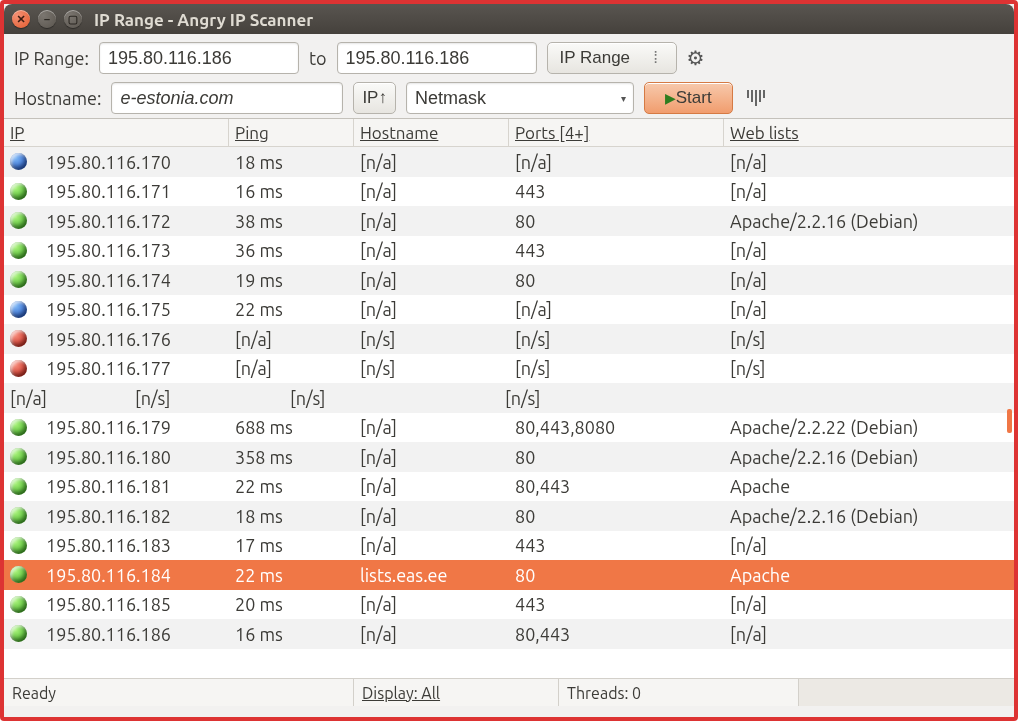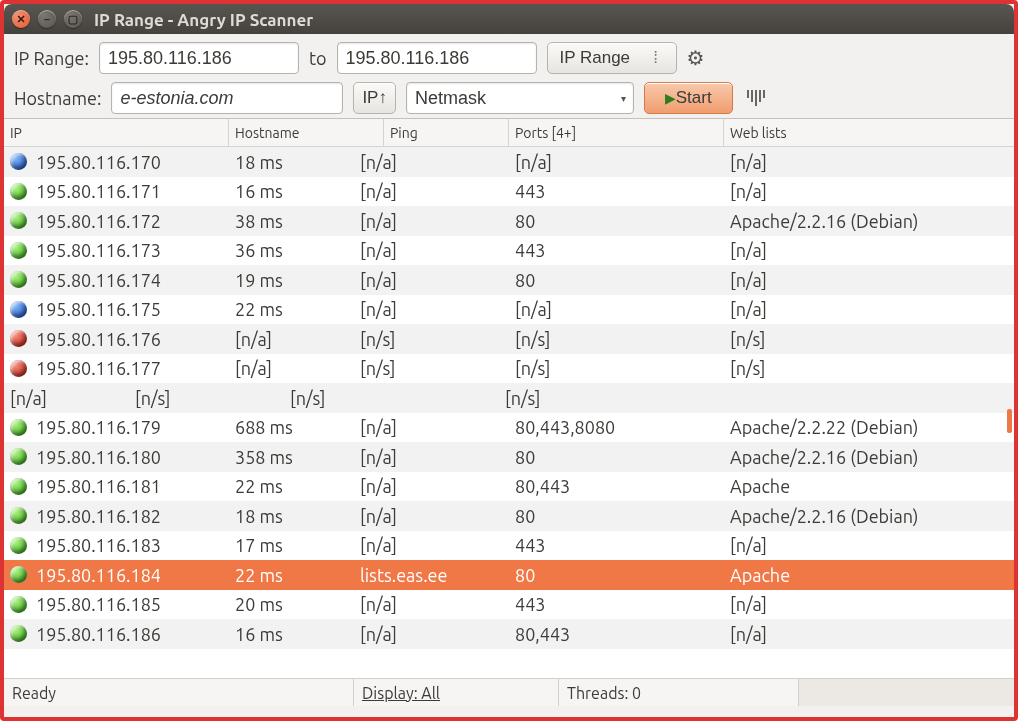--- a/index.html
+++ b/index.html
@@ -110,41 +110,41 @@
   }
   .thead {
     display: flex;
     background: #f6f5f3;
     border-bottom: 1px solid #d7d4ce;
     height: 28px;
     align-items: center;
   }
   .th {
     padding: 0 6px;
-    font-size: 14px;
+    font-size: 17px;
     color: #3c3b37;
     border-right: 1px solid #d7d4ce;
     height: 100%;
-    display: flex; align-items: center;
+    display: flex; align-items: center; text-decoration: underline;
   }
   .col-ip { width: 225px; }
   .col-ping { width: 125px; }
   .col-host { width: 155px; }
   .col-ports { width: 215px; }
   .col-web { flex: 1; border-right: none;}
 
   .tbody { height: 532px; overflow: hidden;}
   .tr {
     display: flex; height: 29.5px; align-items: center;
     font-size: 18px; color: #3c3b37;
   }
   .tr.even { background: #f2f2f2; }
   .tr.sel  { background: #f07746; color: #fff; }
   .td { padding: 0 6px; overflow: hidden; white-space: nowrap; text-overflow: clip;}
-  .td.col-ip { display: flex; align-items: center; gap: 9px;}
+  .td.col-ip { display: flex; align-items: center; gap: 19px;}
   .orb {
     width: 17px; height: 17px; border-radius: 50%;
     box-shadow: inset -2px -3px 4px rgba(0,0,0,.45), inset 2px 2px 3px rgba(255,255,255,.7);
     flex: 0 0 17px;
   }
   .orb.green { background: radial-gradient(circle at 35% 30%, #a8f27a, #2fa516);}
   .orb.blue  { background: radial-gradient(circle at 35% 30%, #7cb6f5, #1548c0);}
   .orb.red   { background: radial-gradient(circle at 35% 30%, #f58a7a, #c41a0e);}
 
   .scroll-ind {
@@ -209,22 +209,22 @@
           <span></span>
           <span></span>
           <span></span>
       </span>
     </div>
   </div>
 
   <div class="table-area">
     <div class="thead">
       <div class="th col-ip">IP</div>
+      <div class="th col-ping">Ping</div>
       <div class="th col-host">Hostname</div>
-      <div class="th col-ping">Ping</div>
       <div class="th col-ports">Ports [4+]</div>
       <div class="th col-web">Web lists</div>
     </div>
     <div class="tbody" id="tbody">
         <div class="tr even">
           <div class="td col-ip">
             <span class="orb blue"></span>
             <span>195.80.116.170</span>
           </div>
           <div class="td col-ping">18 ms</div>

